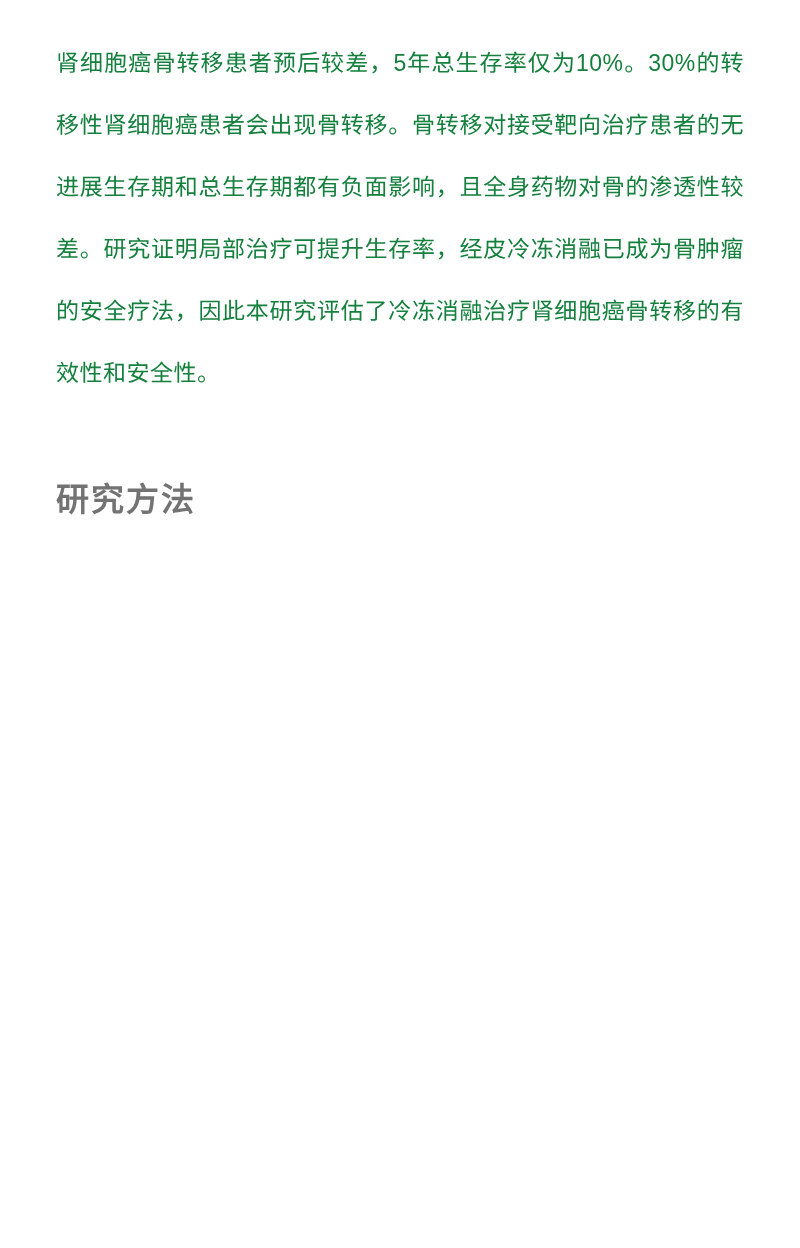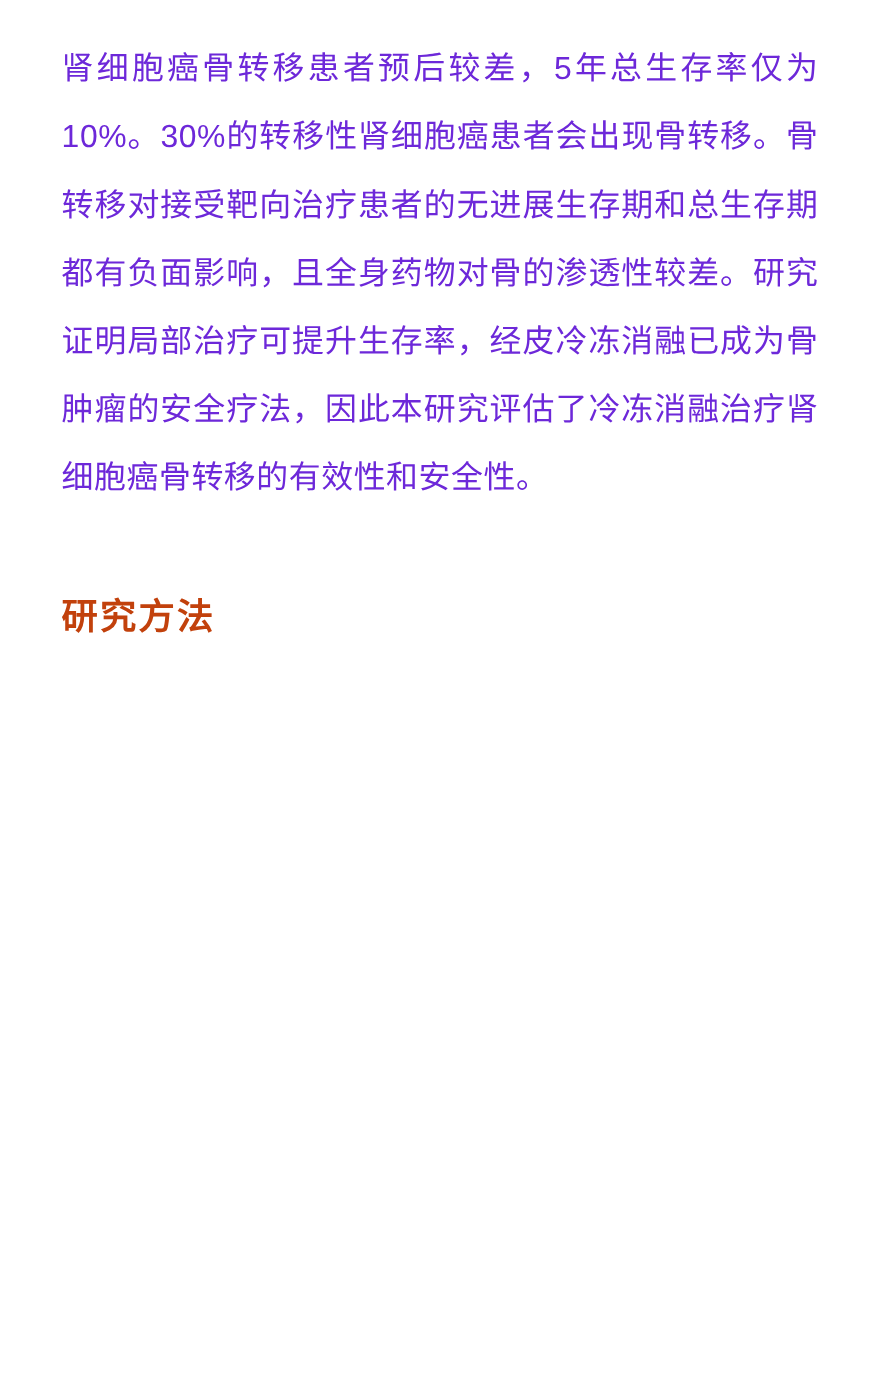--- a/index.html
+++ b/index.html
@@ -15,34 +15,34 @@
     overflow: hidden;
   }
   .page {
     width: 800px;
     height: 1248px;
     box-sizing: border-box;
     padding: 32px 56px 0 56px;
     background: #ffffff;
   }
   .para {
-    font-size: 29px;
+    font-size: 23px;
     line-height: 62px;
-    color: #6d28d9;
+    color: #15803d;
     text-align: justify;
     text-justify: inter-ideograph;
     letter-spacing: 0.5px;
     margin: 0;
   }
   .section-heading {
     font-family: "Liberation Serif", "DejaVu Serif", serif;
     font-weight: bold;
     font-size: 33px;
     line-height: 48px;
-    color: #c2410c;
+    color: #737373;
     letter-spacing: 2px;
     margin: 0;
   }
   .spacer-lg { height: 72px; }
   .spacer-md { height: 34px; }
 </style>
 </head>
 <body>
 
 <div class="page">

